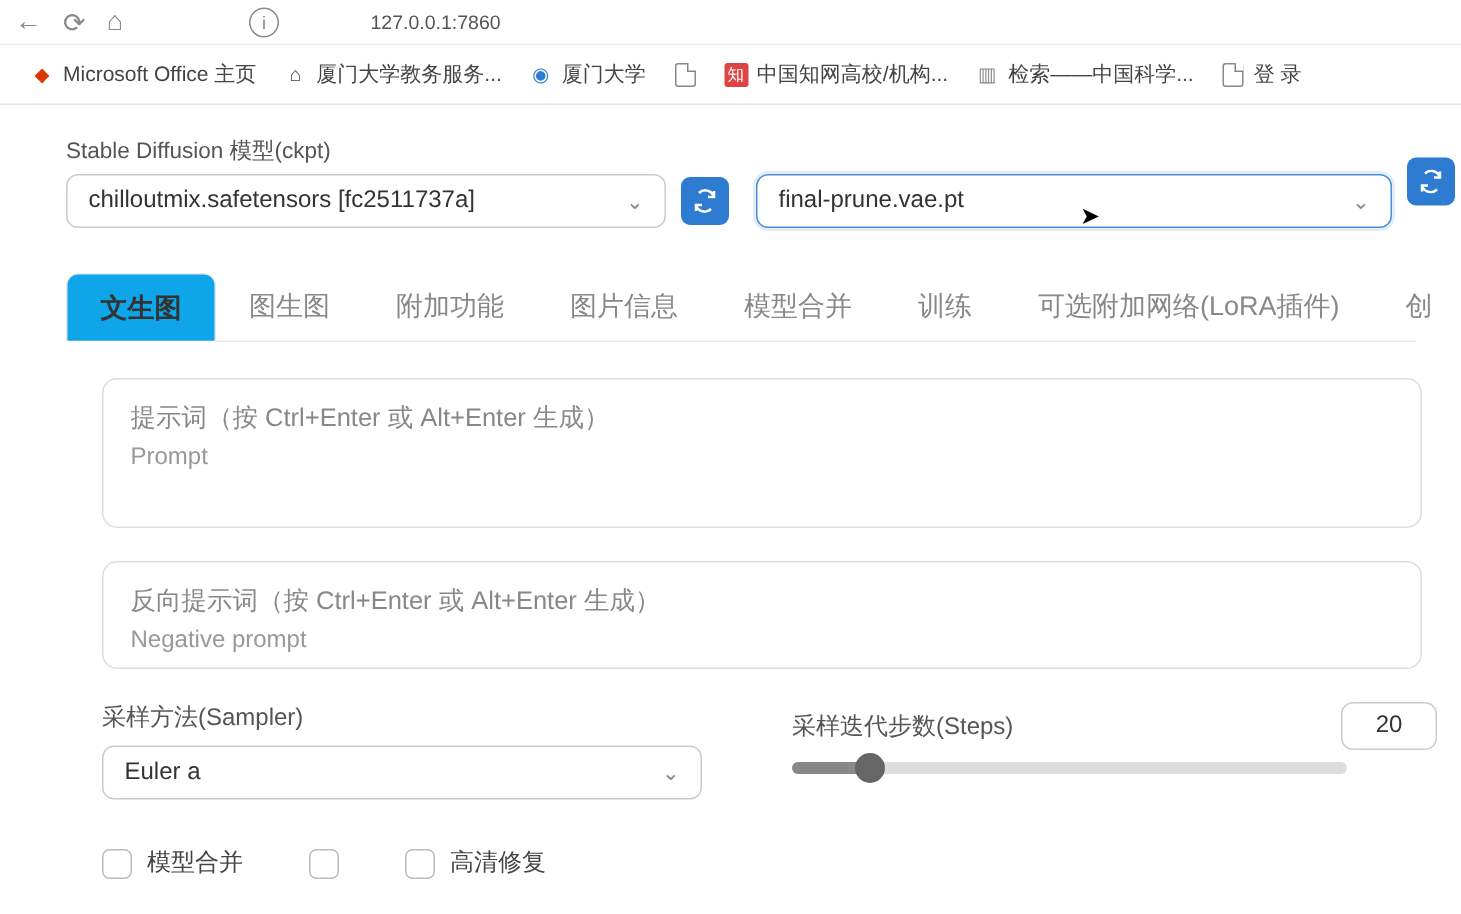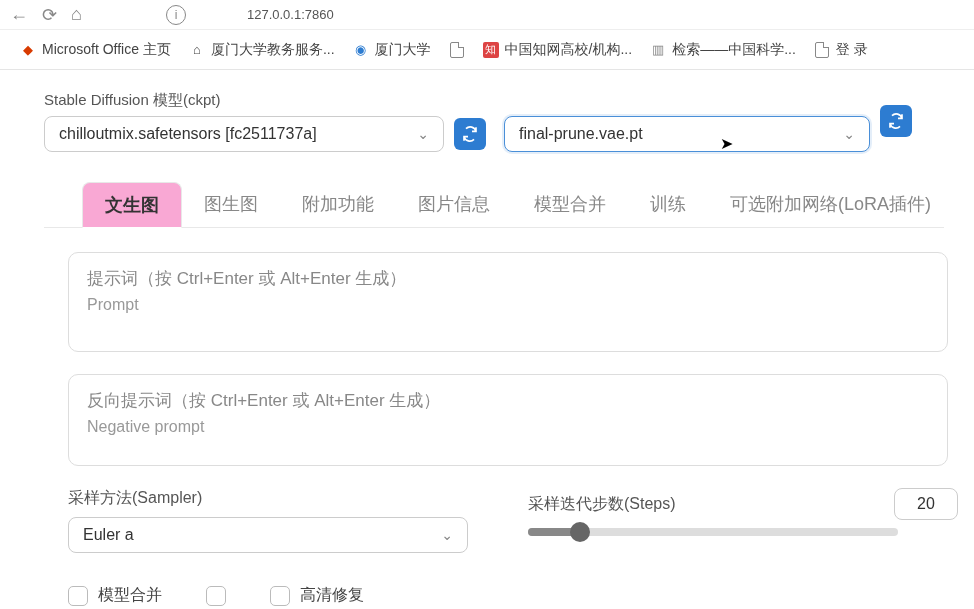--- a/index.html
+++ b/index.html
@@ -17,34 +17,34 @@
 .ico-file::after { content: ""; position: absolute; top: -1px; right: -1px; width: 5px; height: 5px; background: #fff; border-left: 1.5px solid #888; border-bottom: 1.5px solid #888; }
 
 .content { padding: 20px 30px 0 44px; }
 
 .row-selects { display: flex; gap: 18px; align-items: flex-end; }
 .sel-group { display: flex; flex-direction: column; gap: 4px; }
 .sel-label { font-size: 15px; color: #555; margin-bottom: 2px; }
 .sel-wrap { display: flex; align-items: center; gap: 10px; }
 .select { display: flex; align-items: center; justify-content: space-between; border: 1px solid #ccc; border-radius: 8px; padding: 8px 14px; background: #fff; cursor: pointer; font-size: 16px; color: #333; }
 .select.w1 { width: 400px; }
-.select.w2 { width: 366px; border: 1.5px solid #4a8fd8; box-shadow: 0 0 0 2px rgba(74,143,216,0.15); margin-top: 26px; }
+.select.w2 { width: 424px; border: 1.5px solid #4a8fd8; box-shadow: 0 0 0 2px rgba(74,143,216,0.15); margin-top: 26px; }
 .chev { color: #888; font-size: 14px; }
 .refresh { width: 32px; height: 32px; background: #2d7cd1; border-radius: 6px; display: flex; align-items: center; justify-content: center; color: #fff; cursor: pointer; }
 
 .tabs { display: flex; margin-top: 30px; gap: 0; font-size: 18px; color: #888; border-bottom: 1px solid #e8e8e8; }
 .tab { padding: 10px 22px; cursor: pointer; white-space: nowrap; }
-.tab.active { color: #333; font-weight: 600; border: 1px solid #e8e8e8; border-bottom: 1px solid #fff; border-radius: 8px 8px 0 0; margin-bottom: -1px; background: #f9a8d4; margin-left: 38px; }
+.tab.active { color: #333; font-weight: 600; border: 1px solid #e8e8e8; border-bottom: 1px solid #fff; border-radius: 8px 8px 0 0; margin-bottom: -1px; background: #0ea5e9; }
 
 .panel { padding: 24px 0 0 24px; }
 .tbox { border: 1px solid #ddd; border-radius: 10px; padding: 14px 18px; margin-bottom: 22px; width: 880px; background: #fff; }
 .tbox .ph1 { color: #888; font-size: 17px; margin-bottom: 6px; }
 .tbox .ph2 { color: #999; font-size: 16px; }
 .tbox.h1 { height: 100px; }
-.tbox.h2 { height: 92px; }
+.tbox.h2 { height: 72px; }
 
 .row-ctrl { display: flex; gap: 60px; margin-top: 10px; }
 .ctrl-col { display: flex; flex-direction: column; gap: 8px; }
 .ctrl-label { font-size: 16px; color: #555; }
 .select.w3 { width: 400px; }
 
 .slider-wrap { display: flex; align-items: center; gap: 12px; }
 .slider { position: relative; width: 370px; height: 8px; background: #ddd; border-radius: 4px; }
 .slider-fill { position: absolute; left: 0; top: 0; height: 8px; background: #888; border-radius: 4px; width: 14%; }
 .slider-thumb { position: absolute; top: -6px; left: 14%; width: 20px; height: 20px; background: #666; border-radius: 50%; margin-left: -10px; }

